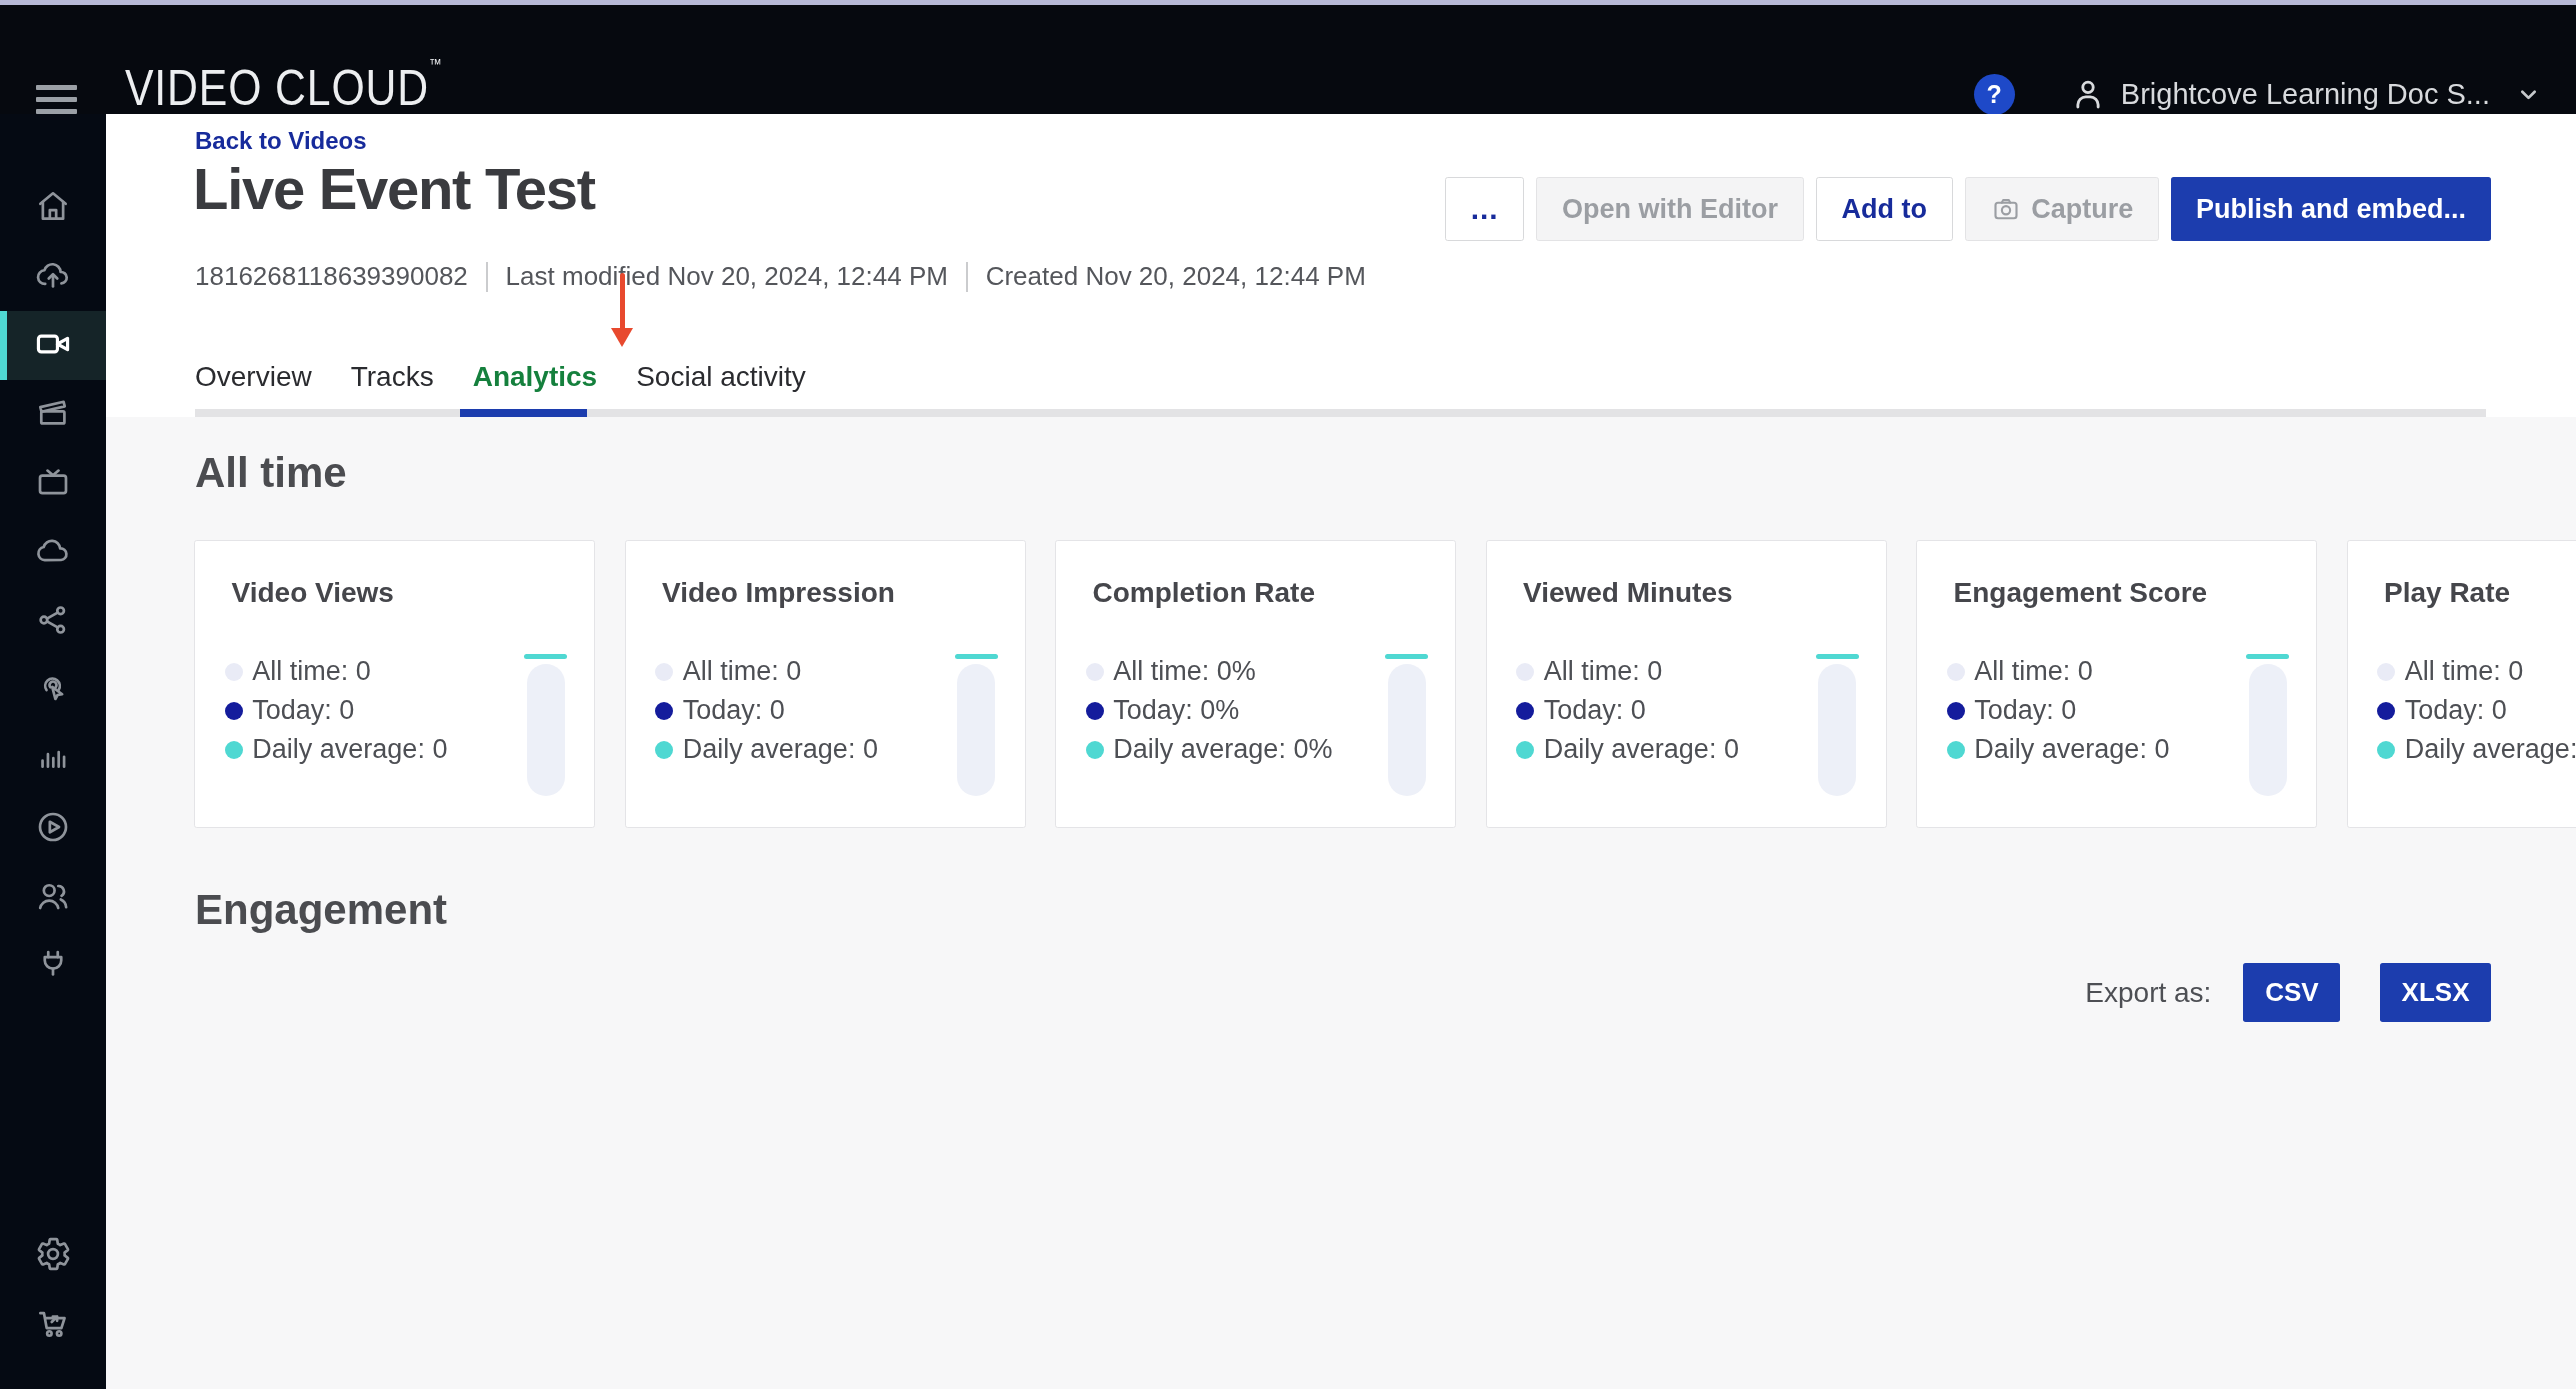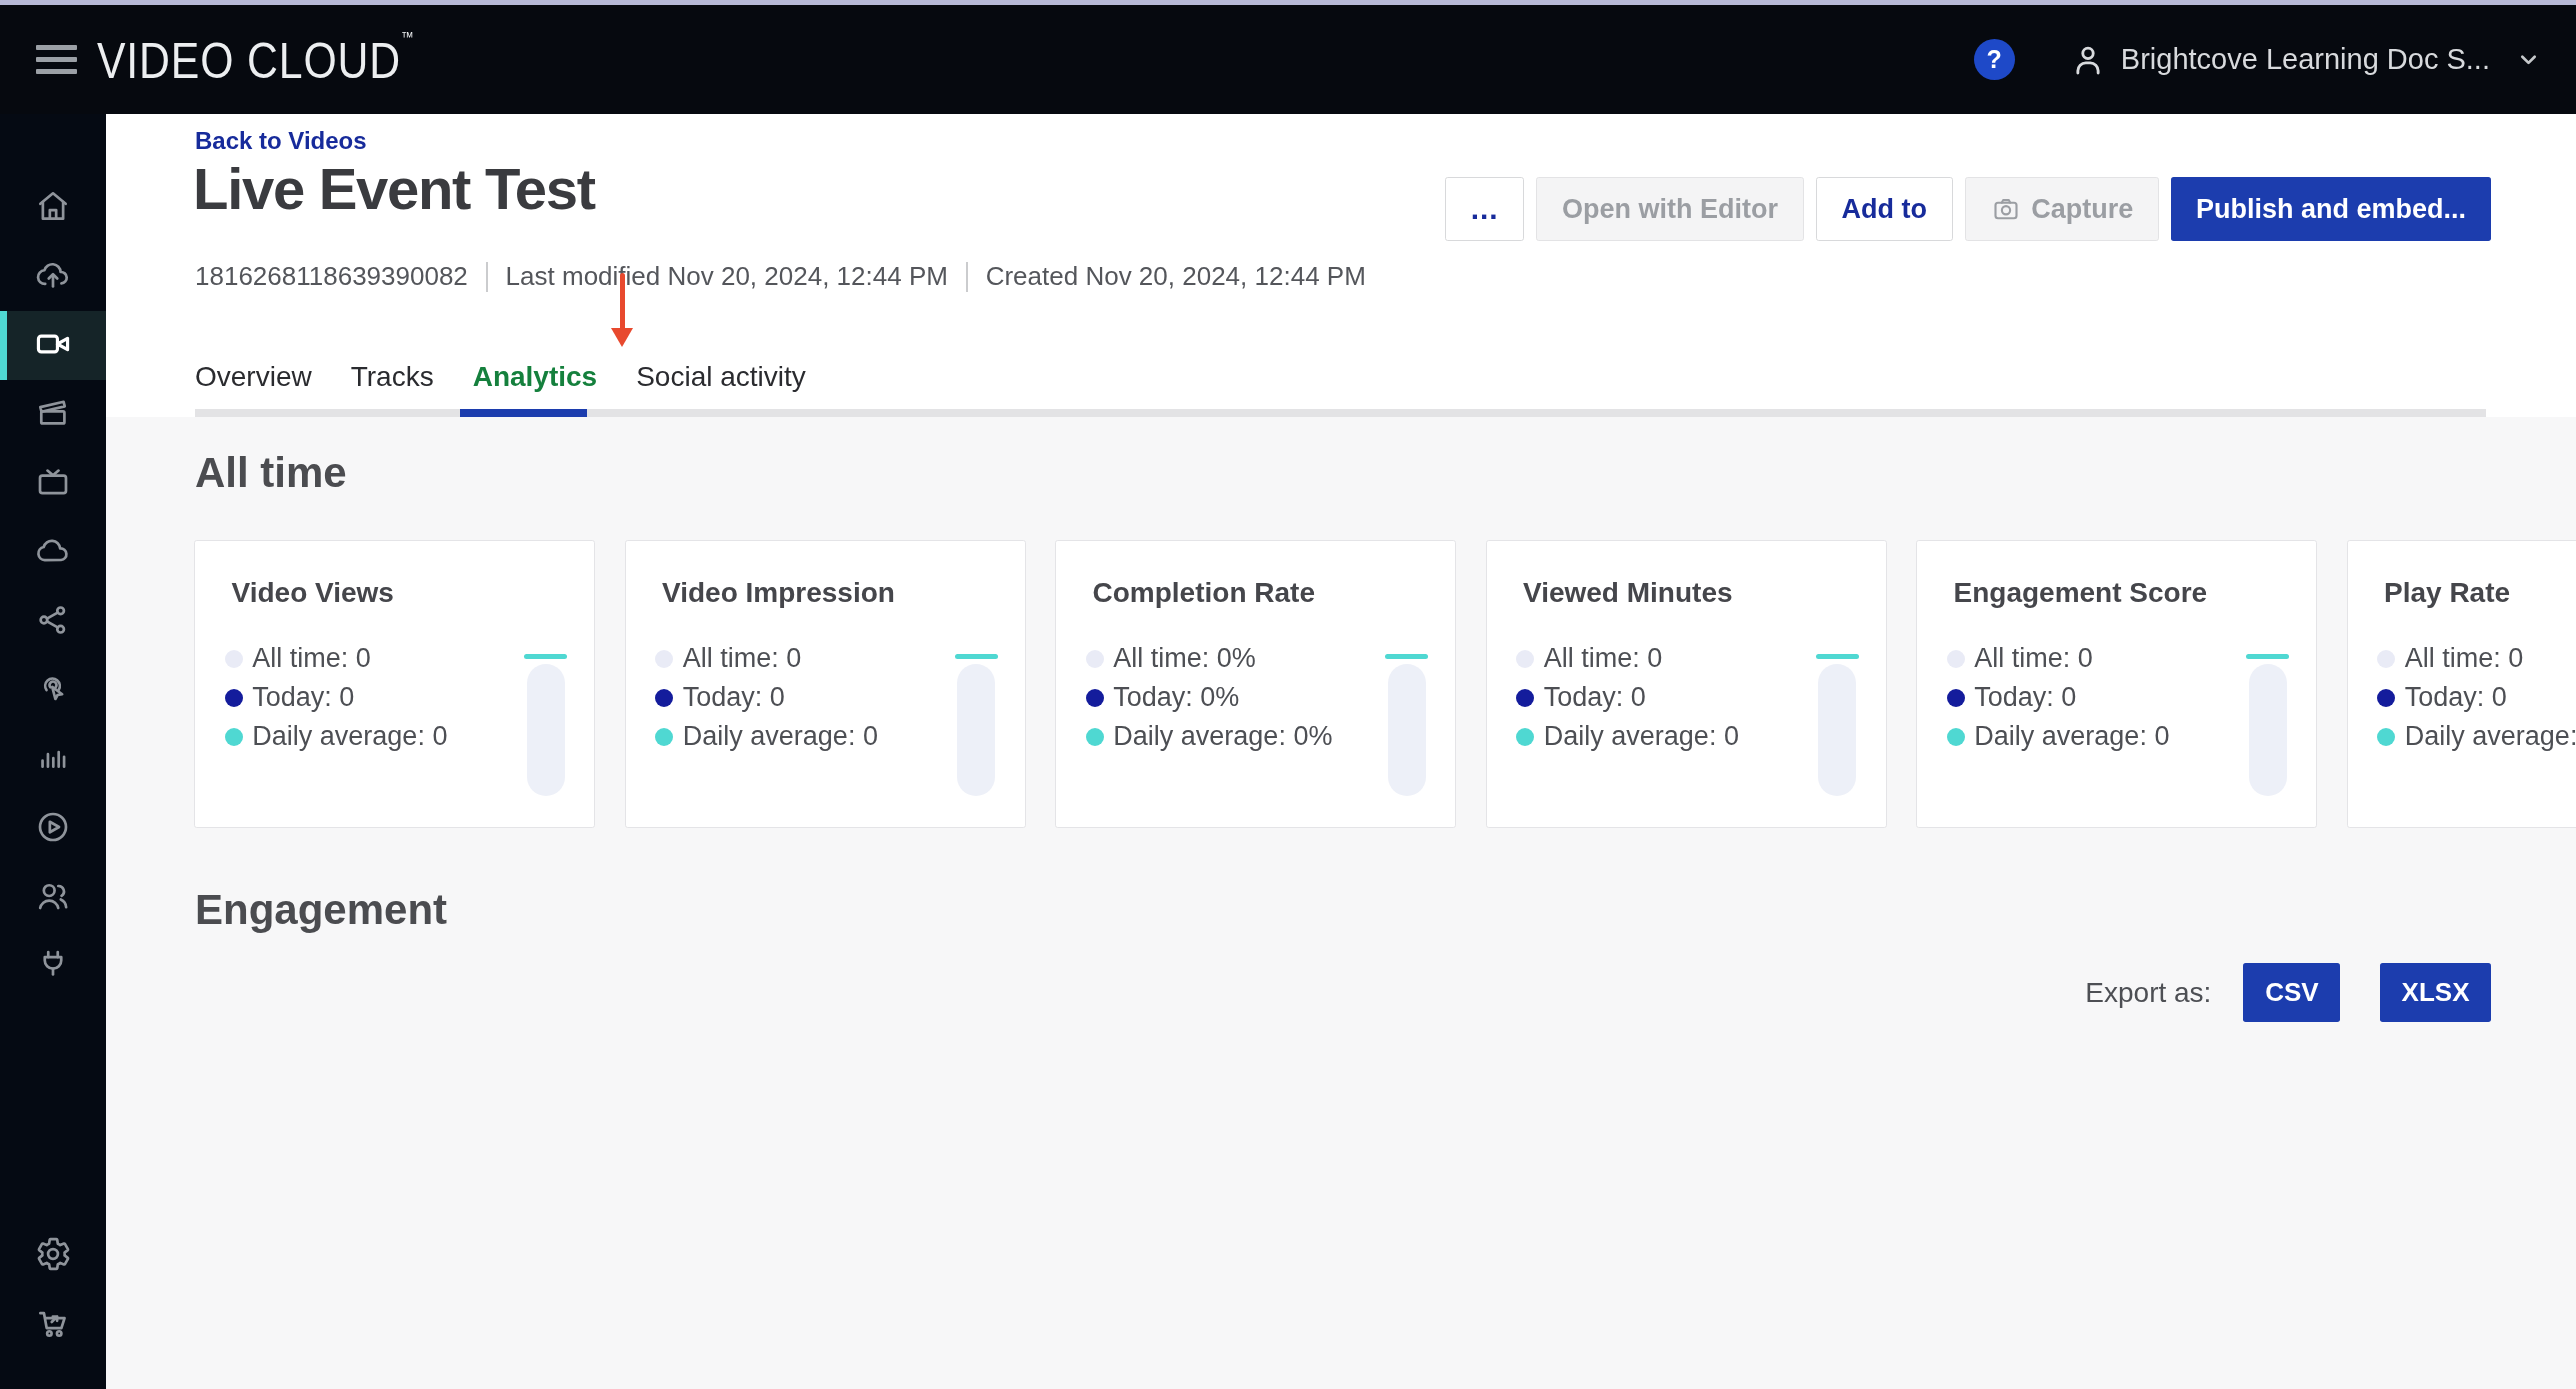--- a/index.html
+++ b/index.html
@@ -3,21 +3,21 @@
 <meta charset="utf-8">
 <style>
   * { margin:0; padding:0; box-sizing:border-box; }
   html,body { width:2576px; height:1390px; overflow:hidden; background:#fff;
               font-family:"Liberation Sans", sans-serif; }
   .page { position:relative; width:2576px; height:1390px; background:#fff; overflow:hidden; }
 
   
   .top-strip { position:absolute; left:0; top:0; width:100%; height:4.5px; background:var(--top_strip,#b7b9d6); }
   .topbar { position:absolute; left:0; top:4.5px; width:100%; height:110px;
-            background:var(--topbar_bg,#06090f); display:flex; align-items:center; }
+            background:var(--topbar_bg,#06090f); display:flex; align-items:flex-end;gap:28px; }
   .hamburger { margin-left:36px; width:41px; height:30px; display:flex; flex-direction:column;
                justify-content:space-between; cursor:pointer; }
   .hamburger span { display:block; height:5.4px; border-radius:0.9px; background:#9ba0a6; }
   .logo { margin-left:19.7px; color:#eceef0; font-size:46px; font-weight:300; letter-spacing:0.9px;
           transform:scale(0.93,1.07); transform-origin:left center; white-space:nowrap; }
   .logo sup { font-size:13.4px; vertical-align:34px; letter-spacing:0; }
   .topbar-right { margin-left:auto; margin-right:34px; display:flex; align-items:center; }
   .help-circle { width:41px; height:41px; border-radius:50%; background:var(--help_blue,#1e49c8);
                  color:#fff; font-size:25px; font-weight:bold; display:flex; align-items:center;
                  justify-content:center; }
@@ -76,21 +76,21 @@
   .gray-area { position:absolute; left:0; top:303px; width:2470px; height:972px;
                background:#f7f7f8; overflow:hidden; }
   .section-heading { position:absolute; left:89px; font-size:42px; color:#4b4c50; }
   .h-alltime { top:32px; }
   .h-engagement { top:469px; }
 
   .cards-row { position:absolute; left:88px; top:123px; display:flex; gap:29.5px; }
   .card { position:relative; width:401px; height:288px; flex:none; background:#fff;
           border:1.8px solid #e4e4e7; border-radius:2.7px; padding:36px 29.5px 0; }
   .card-title { font-size:28px; font-weight:bold; color:#45464b;margin-left:7px; }
-  .legend { margin-top:34px; }
+  .legend { margin-top:47px; }
   .legend-row { display:flex; align-items:center; margin-bottom:8px; }
   .dot { width:18px; height:18px; border-radius:50%; margin-right:9.8px; flex:none; }
   .dot.alltime { background:var(--dot_alltime,#e9ebf6); }
   .dot.today { background:var(--dot_today,#141c9c); }
   .dot.daily { background:var(--dot_daily,#4fd8d2); }
   .legend-text { font-size:27px; color:#4d4f54; white-space:nowrap; }
   .gauge-line { position:absolute; right:27px; top:113px; width:43px; height:5.4px; border-radius:2.7px;
                 background:var(--accent_teal,#4fd8d2); }
   .gauge-pill { position:absolute; right:29.5px; top:123px; width:38px; height:132px; border-radius:19px;
                 background:#edf0f8; }

